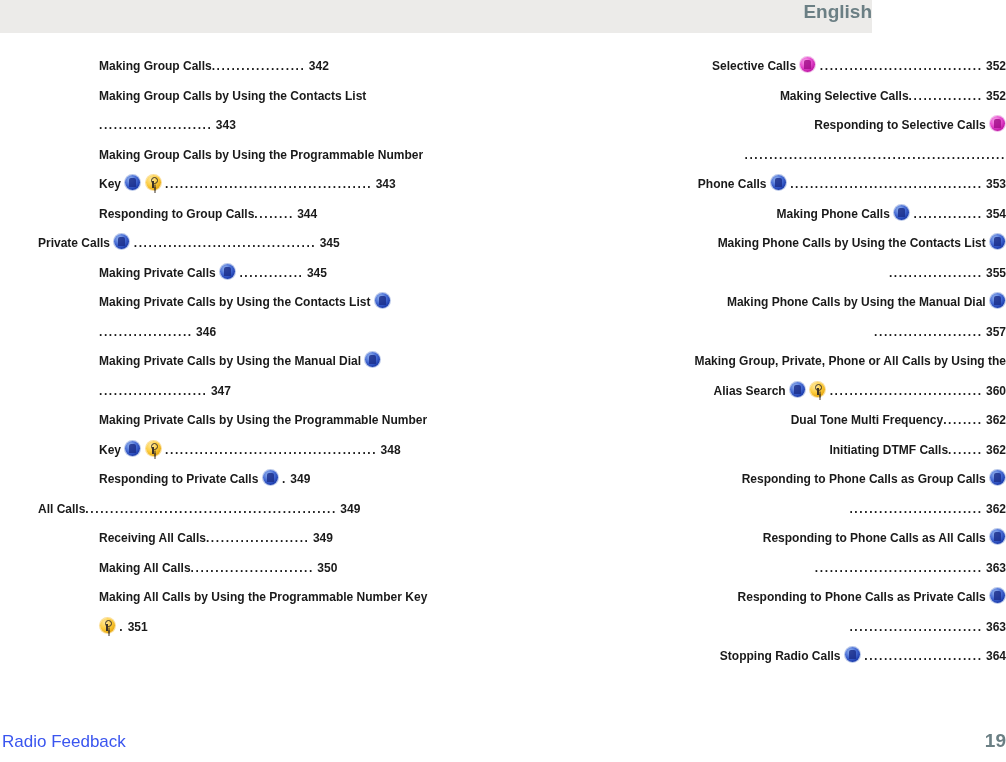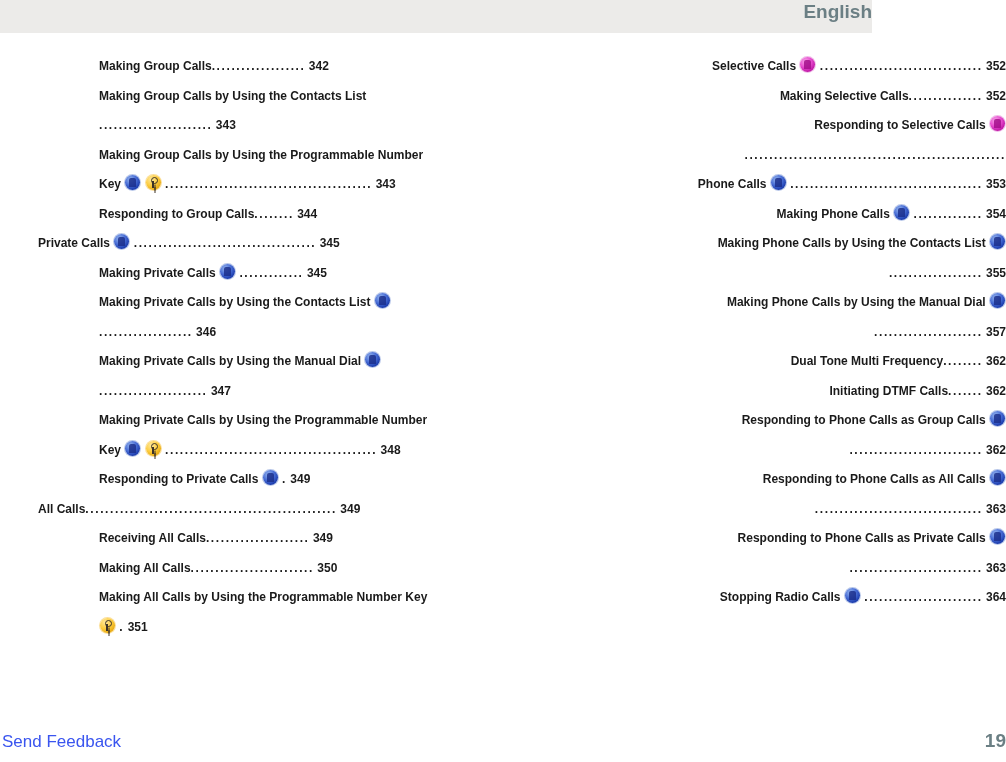--- a/index.html
+++ b/index.html
@@ -239,20 +239,23 @@
       <div class="toc-entry lvl2">
         <span class="entry-inner"><span class="toc-title">Making Phone Calls </span><span class="ico ico-sphere-blue"></span> <span class="nowrap"><span class="leader">..............</span> <span class="pagenum">354</span></span></span>
       </div>
       <div class="toc-entry lvl2">
         <span class="entry-inner"><span class="toc-title">Making Phone Calls by Using the Contacts List </span><span class="ico ico-sphere-blue"></span> <span class="nowrap"><span class="leader">...................</span> <span class="pagenum">355</span></span></span>
       </div>
       <div class="toc-entry lvl2">
         <span class="entry-inner"><span class="toc-title">Making Phone Calls by Using the Manual Dial </span><span class="ico ico-sphere-blue"></span> <span class="nowrap"><span class="leader">......................</span> <span class="pagenum">357</span></span></span>
       </div>
       <div class="toc-entry lvl2">
+        <span class="entry-inner"><span class="toc-title">Making Group, Private, Phone or All Calls by Using the Alias Search </span><span class="ico ico-sphere-blue"></span> <span class="ico ico-key-yellow"></span> <span class="nowrap"><span class="leader">...............................</span> <span class="pagenum">360</span></span></span>
+      </div>
+      <div class="toc-entry lvl2">
         <span class="entry-inner"><span class="toc-title">Dual Tone Multi Frequency</span><span class="nowrap"><span class="leader">........</span> <span class="pagenum">362</span></span></span>
       </div>
       <div class="toc-entry lvl3">
         <span class="entry-inner"><span class="toc-title">Initiating DTMF Calls</span><span class="nowrap"><span class="leader">.......</span> <span class="pagenum">362</span></span></span>
       </div>
       <div class="toc-entry lvl2">
         <span class="entry-inner"><span class="toc-title">Responding to Phone Calls as Group Calls </span><span class="ico ico-sphere-blue"></span> <span class="nowrap"><span class="leader">...........................</span> <span class="pagenum">362</span></span></span>
       </div>
       <div class="toc-entry lvl2">
         <span class="entry-inner"><span class="toc-title">Responding to Phone Calls as All Calls </span><span class="ico ico-sphere-blue"></span> <span class="nowrap"><span class="leader">..................................</span> <span class="pagenum">363</span></span></span>
@@ -260,15 +263,15 @@
       <div class="toc-entry lvl2">
         <span class="entry-inner"><span class="toc-title">Responding to Phone Calls as Private Calls </span><span class="ico ico-sphere-blue"></span> <span class="nowrap"><span class="leader">...........................</span> <span class="pagenum">363</span></span></span>
       </div>
       <div class="toc-entry lvl1">
         <span class="entry-inner"><span class="toc-title">Stopping Radio Calls </span><span class="ico ico-sphere-blue"></span> <span class="nowrap"><span class="leader">........................</span> <span class="pagenum">364</span></span></span>
       </div>
     </div>
 </div>
 
 <div id="footer-bar">
-  <a id="send-feedback" href="#">Send Feedback</a>
+  <a id="send-feedback" href="#">Radio Feedback</a>
   <div id="page-number">19</div>
 </div>
 
 </body></html>

